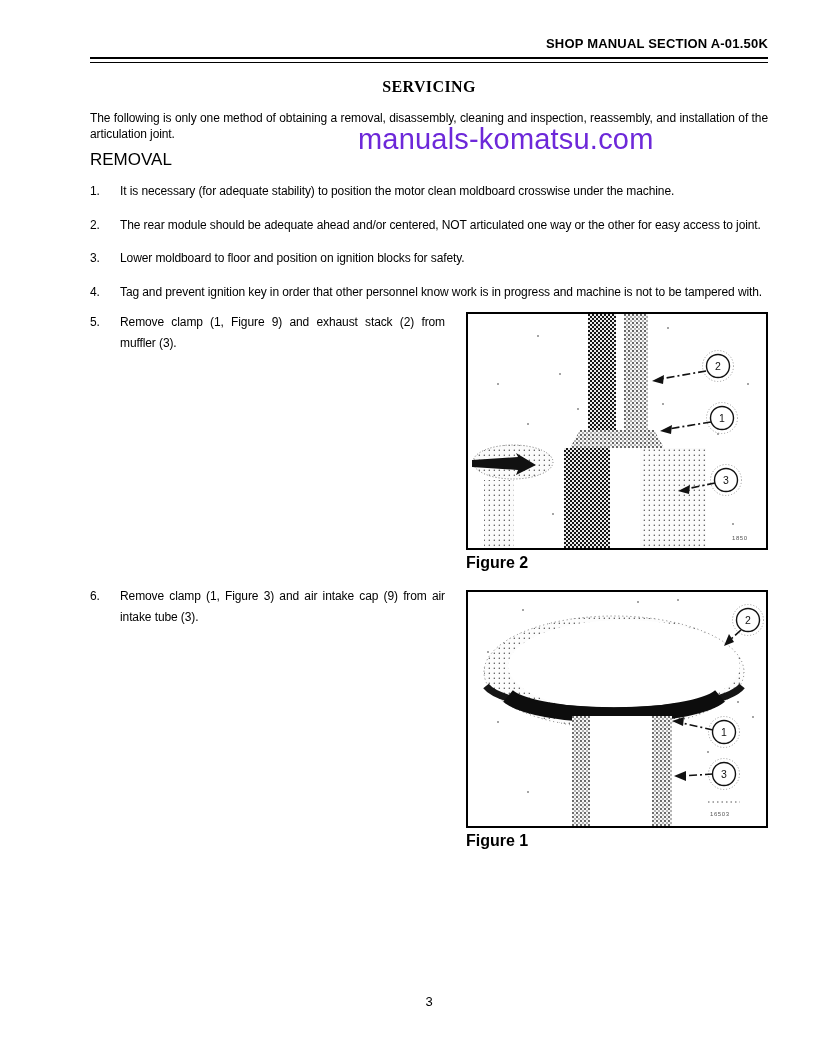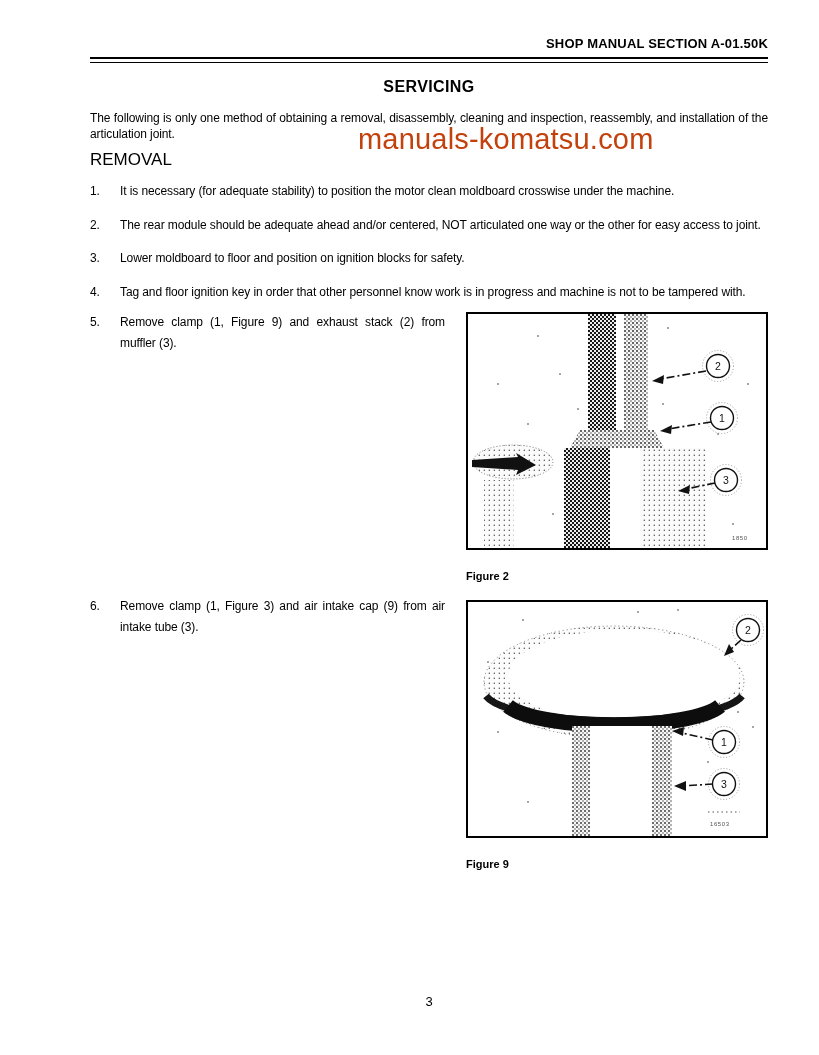--- a/index.html
+++ b/index.html
@@ -3,37 +3,37 @@
 <meta charset="utf-8">
 <style>
   html,body { margin:0; padding:0; background:#ffffff; }
   .page {
     position:relative; width:819px; height:1055px; background:#ffffff;
     font-family:"Liberation Sans", sans-serif; color:#000; overflow:hidden;
   }
   .content { position:absolute; left:90px; top:0; width:678px; }
   .hdr { margin-top:36px; text-align:right; font-weight:bold; font-size:13px; letter-spacing:0.2px; }
   .rule { margin-top:6px; height:3px; border-top:2.5px solid #000; border-bottom:1.5px solid #000; }
-  .title { margin-top:15px; text-align:center; font-weight:bold; font-size:16px; letter-spacing:0.4px; }
+  .title { margin-top:15px; text-align:center; font-weight:bold; font-size:16px; letter-spacing:0.4px;font-family:Liberation Serif, serif; }
   .para { margin-top:14px; font-size:12px; line-height:16px; text-align:justify; letter-spacing:-0.1px; }
   .para.second { margin-top:8px; }
   .sect { margin-top:10px; font-weight:normal; font-size:17px; line-height:16px; }
   .item { display:flex; margin-top:13px; font-size:12px; line-height:20.5px; letter-spacing:-0.1px; }
   .item:first-of-type { margin-top:20px; }
   .item .num { width:30px; flex:0 0 30px; }
   .item .txt { flex:1; text-align:justify; }
   .figrow { display:flex; justify-content:space-between; align-items:flex-start; }
   .figrow.rowA { margin-top:10px; }
   .figrow.rowB { margin-top:14px; }
   .leftcol { width:355px; flex:0 0 355px; }
   .leftcol .item { margin-top:0; }
   .figcol { width:302px; flex:0 0 302px; }
   .figcol.shift { margin-top:4px; }
   .figbox { width:302px; height:238px; border:2px solid #000; box-sizing:border-box; background:#fff; }
-  .figcap { margin-top:20px; font-weight:bold; font-size:11px; }
+  .figcap { margin-top:4px; font-weight:bold; font-size:16px; }
   .watermark {
     position:absolute; left:358px; top:124px; font-size:29px; line-height:31px;
     color:#cc3333; letter-spacing:0.2px; white-space:nowrap;
   }
   .pagenum { position:absolute; left:90px; top:994px; width:678px; text-align:center; font-size:13px; }
   svg text.callout-num { font-size:10.5px; fill:#111; }
   svg text.photo-id { font-size:6px; fill:#555; letter-spacing:0.6px; }
 </style>
 </head>
 <body>
@@ -57,21 +57,21 @@
     <div class="item">
       <span class="num">2.</span>
       <span class="txt">The rear module should be adequate ahead and/or centered, NOT articulated one way or the other for easy access to joint.</span>
     </div>
     <div class="item">
       <span class="num">3.</span>
       <span class="txt">Lower moldboard to floor and position on ignition blocks for safety.</span>
     </div>
     <div class="item">
       <span class="num">4.</span>
-      <span class="txt">Tag and floor ignition key in order that other personnel know work is in progress and machine is not to be tampered with.</span>
+      <span class="txt">Tag and prevent ignition key in order that other personnel know work is in progress and machine is not to be tampered with.</span>
     </div>
 
     <div class="figrow rowA">
       <div class="leftcol">
         <div class="item">
           <span class="num">5.</span>
           <span class="txt">Remove clamp (1, Figure 9) and exhaust stack (2) from muffler (3).</span>
         </div>
       </div>
       <div class="figcol">
@@ -226,22 +226,22 @@
               <circle cx="256" cy="182" r="15.5" fill="none" stroke="#999" stroke-width="1" stroke-dasharray="1 2"></circle>
               <circle cx="256" cy="182" r="11.5" fill="#fff" stroke="#111" stroke-width="1.4"></circle>
               <text class="callout-num" x="256" y="186" text-anchor="middle">3</text>
               <line x1="245" y1="182" x2="214" y2="184" stroke="#111" stroke-width="1.6" stroke-dasharray="8 3 2 3"></line>
               <polygon points="206,184 218,179 218,189" fill="#111"></polygon>
             </g>
             <line x1="240" y1="210" x2="272" y2="210" stroke="#555" stroke-width="1" stroke-dasharray="1.5 3"></line>
             <text class="photo-id" x="242" y="224">16503</text>
           </svg>
         </div>
-        <div class="figcap">Figure 9</div>
+        <div class="figcap">Figure 1</div>
       </div>
     </div>
 
   </div>
 
-  <div class="watermark" style="color: #c2410c;">manuals-komatsu.com</div>
+  <div class="watermark" style="color: #6d28d9;">manuals-komatsu.com</div>
   <div class="pagenum">3</div>
 
 </div>
 
 </body></html>

